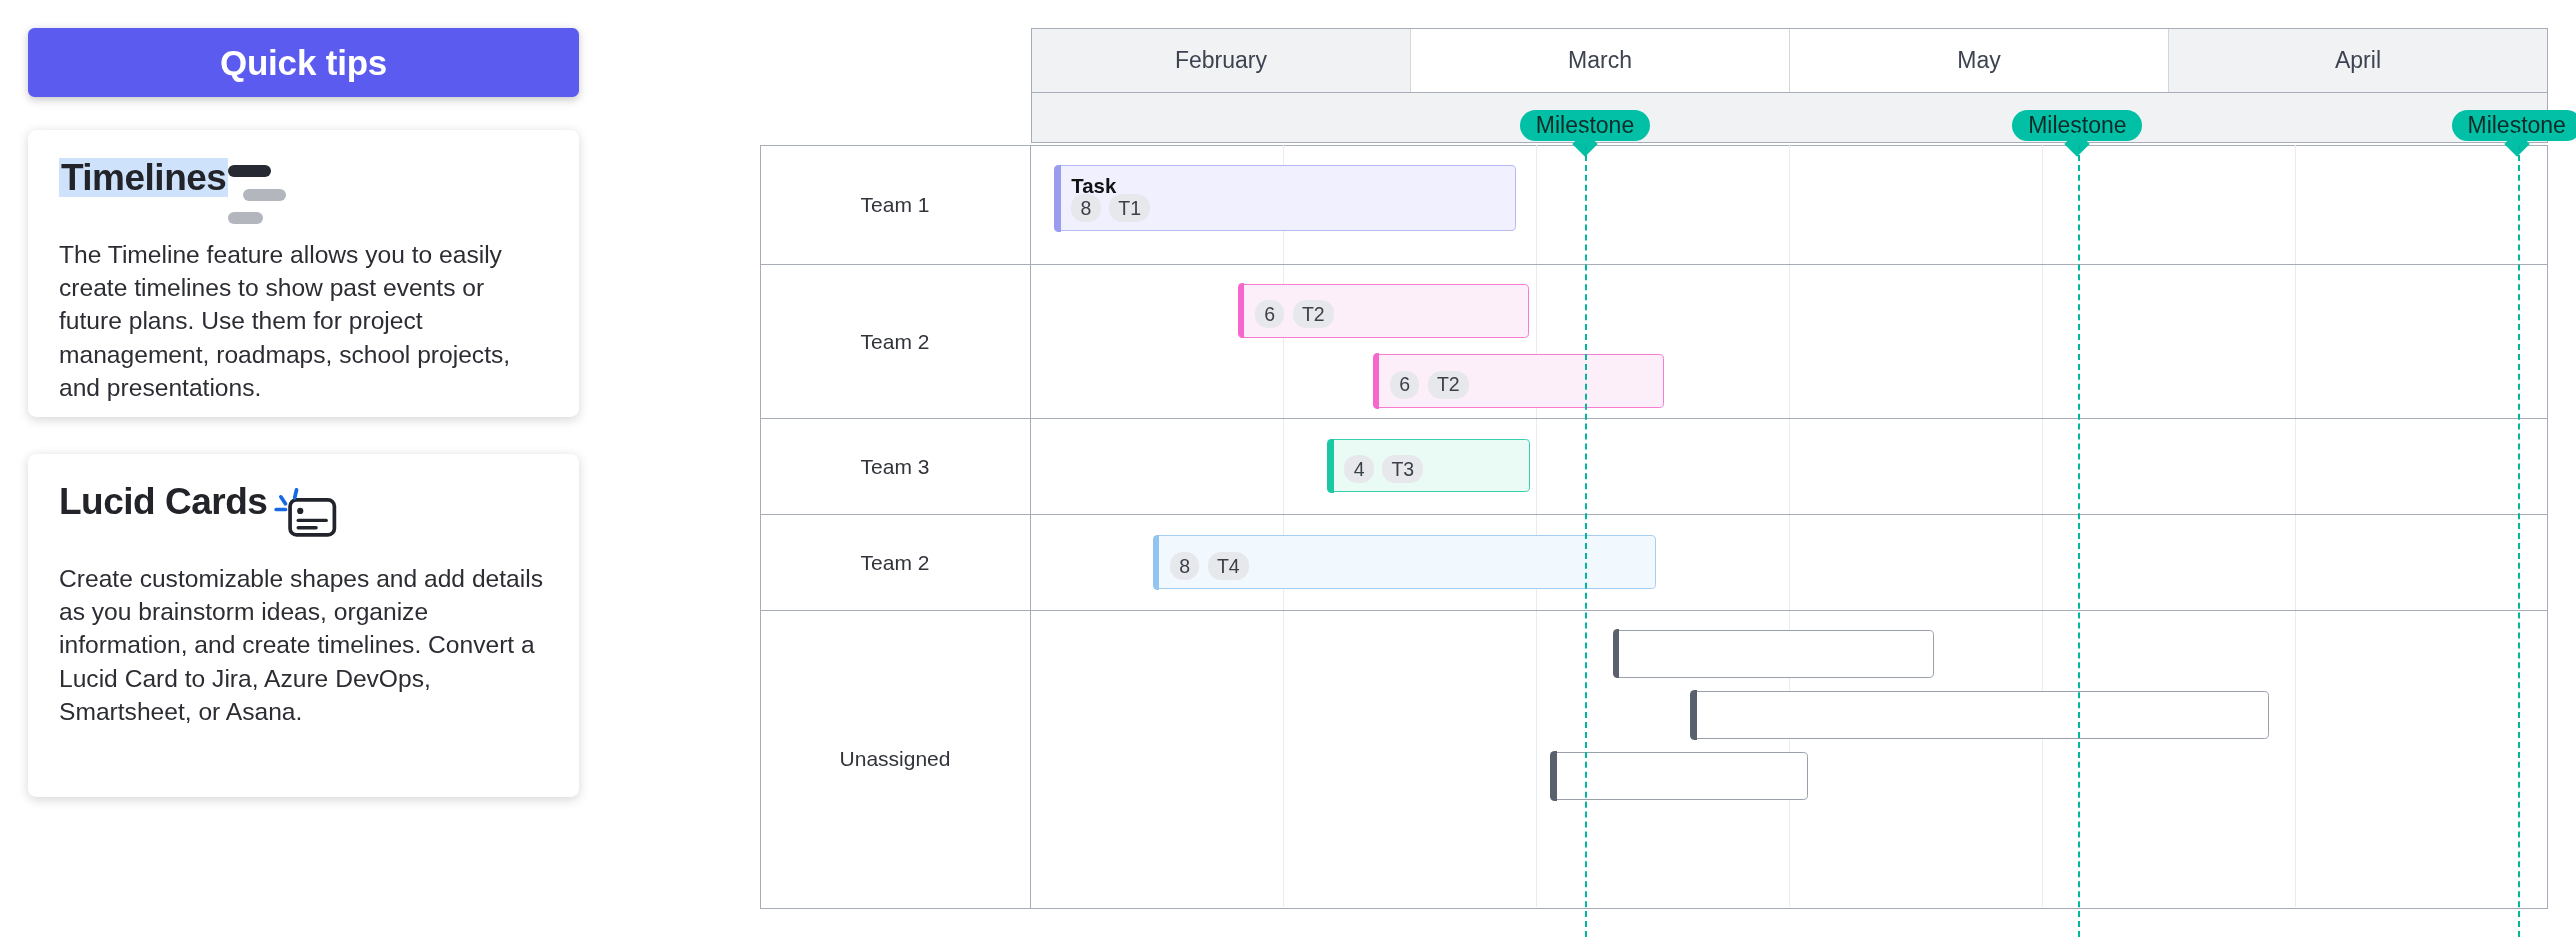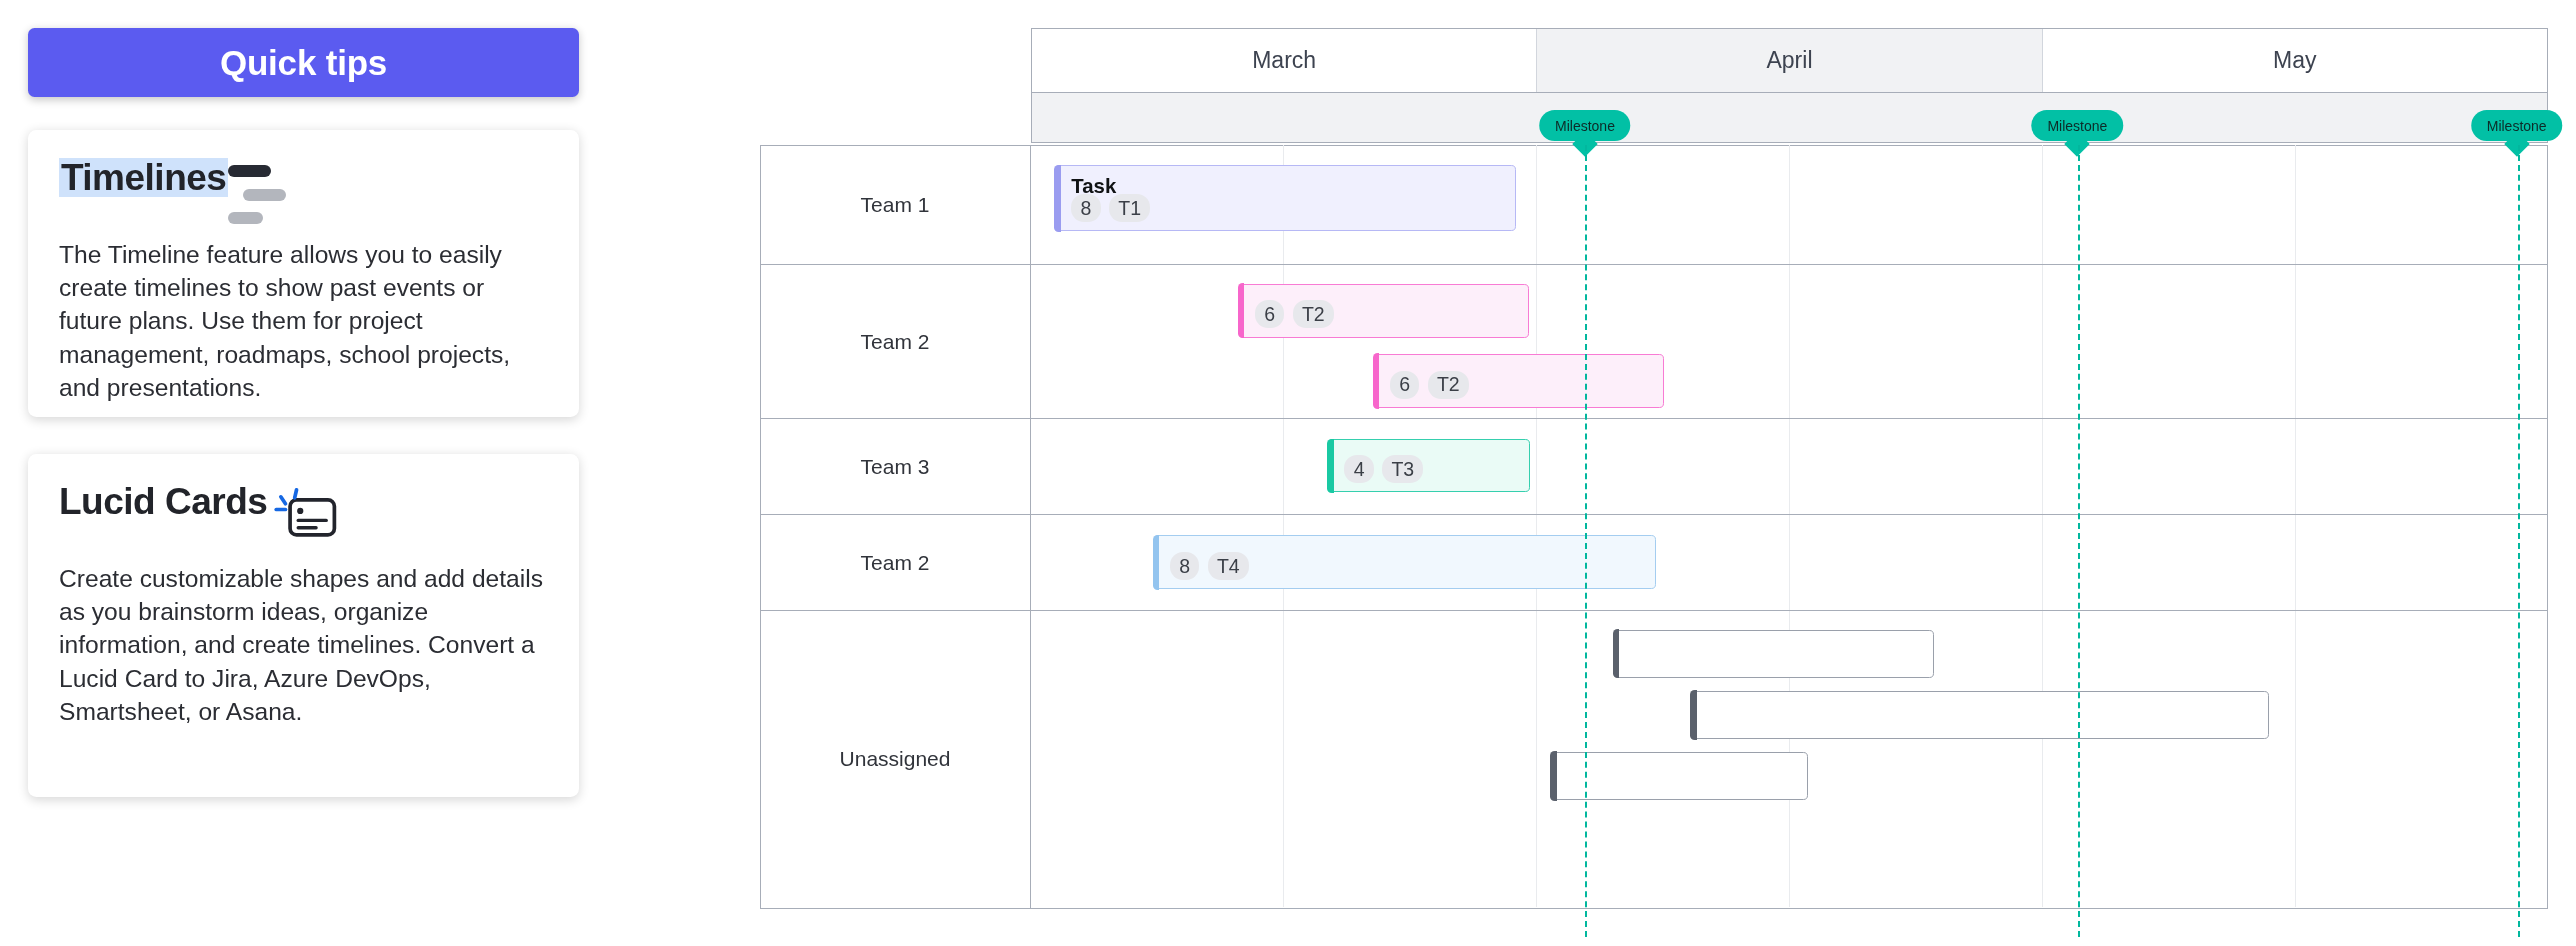--- a/index.html
+++ b/index.html
@@ -96,21 +96,21 @@
     background: #f1f2f4;
     border-left: 1.9px solid #a7adb8; border-right: 1.9px solid #a7adb8;
     border-bottom: 1.9px solid #a7adb8;
   }
   .milestone {
     position: absolute; top: 17px; transform: translateX(-50%);
     height: 31px; padding: 0 15.8px;
     background: #02c0a5; color: #0d2b28;
     border-radius: 15.8px;
     display: flex; align-items: center; justify-content: center;
-    font-size: 14px;
+    font-size: 23px;
     white-space: nowrap;
   }
   .milestone-diamond {
     position: absolute; top: 42px; transform: translateX(-50%) rotate(45deg);
     width: 17.6px; height: 17.6px; background: #02c0a5;
   }
   .milestone-line {
     position: absolute; top: 117px; width: 0;
     height: 792px;
     border-left: 2.8px dashed #02b79e;
@@ -205,28 +205,31 @@
       <p>Create customizable shapes and add details as you brainstorm ideas, organize information, and create timelines. Convert a Lucid Card to Jira, Azure DevOps, Smartsheet, or Asana.</p>
     </section>
 
   </aside>
 
   <section id="timeline">
 
     <div id="timeline-body-wrap"></div>
 
     <div id="months">
+        <div class="month-cell alt">
+          <span>February</span>
+        </div>
         <div class="month-cell">
           <span>March</span>
         </div>
+        <div class="month-cell">
+          <span>May</span>
+        </div>
         <div class="month-cell alt">
           <span>April</span>
-        </div>
-        <div class="month-cell">
-          <span>May</span>
         </div>
       </div>
 
     <div id="milestone-band">
         <div class="milestone" style="left: 36.5%;">
           <span>Milestone</span>
         </div>
         <div class="milestone-diamond" style="left: 36.5%;"></div>
         <div class="milestone" style="left: 69%;">
           <span>Milestone</span>

